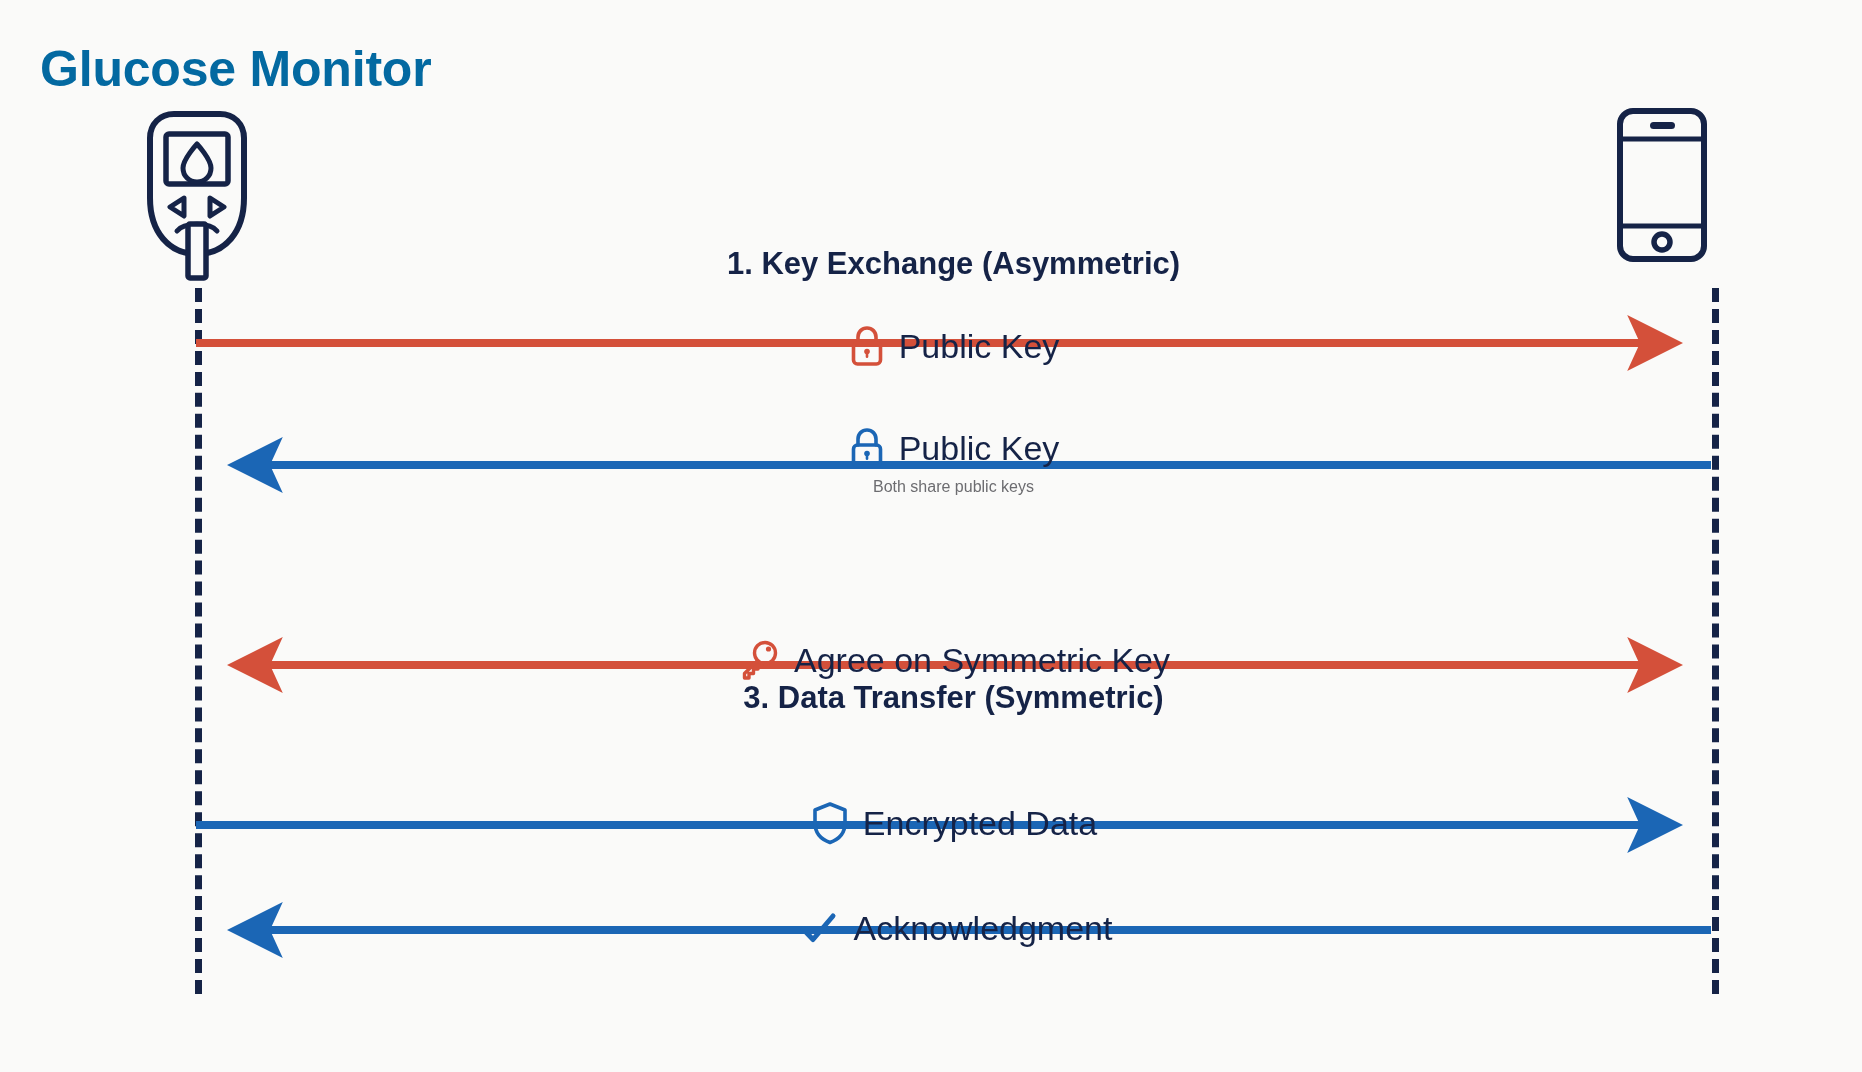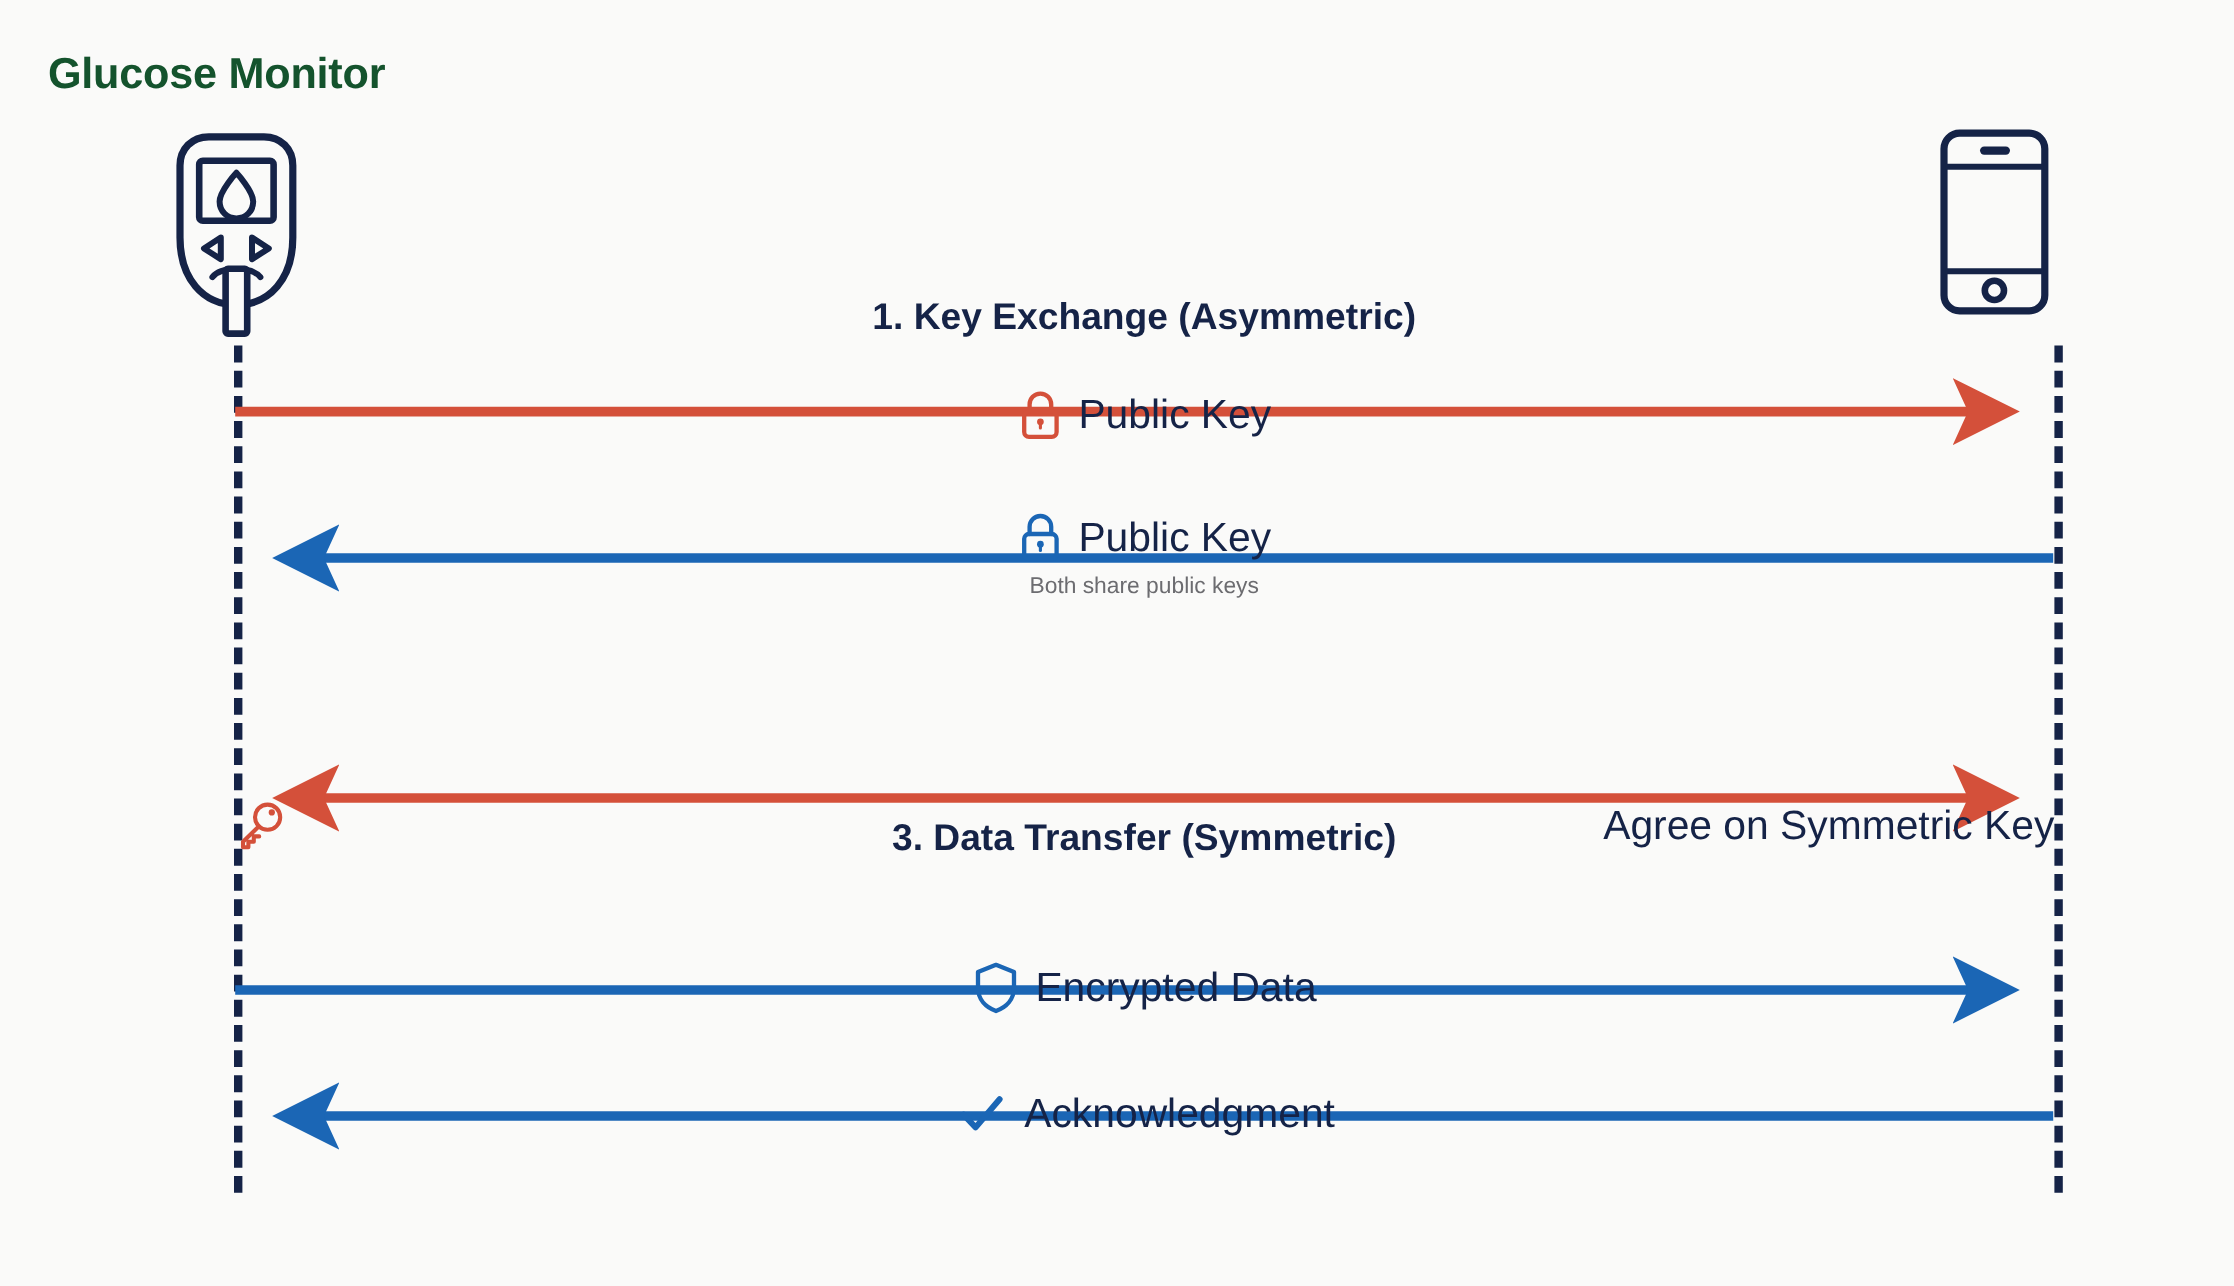--- a/index.html
+++ b/index.html
@@ -18,22 +18,22 @@
     position: relative;
     width: 1862px;
     height: 1072px;
     background: #fafaf9;
   }
 
   
   .actor-title {
     position: absolute;
     font-weight: bold;
-    font-size: 36px;
-    color: #14532d;
+    font-size: 50px;
+    color: #0369a1;
     letter-spacing: -0.2px;
     white-space: nowrap;
   }
   #actor-left-title  { left: 40px;  top: 40px; }
   #actor-right-title { right: 38px; top: 40px; }
 
   .actor-icon {
     position: absolute;
     top: 106px;
   }
@@ -82,21 +82,21 @@
     align-items: center;
     justify-content: center;
     line-height: 0;
   }
 
   .sub-note {
     position: absolute;
     left: 195px;
     width: 1517px;
     text-align: center;
-    font-size: 19px;
+    font-size: 16px;
     color: #6c6c70;
     white-space: nowrap;
   }
 
   .arrow-svg {
     position: absolute;
     left: 0;
     top: 0;
     width: 1862px;
     height: 1072px;
@@ -200,21 +200,21 @@
         <circle cx="19" cy="27.5" r="2.8" fill="#1B66B5"></circle>
         <rect x="17.7" y="28" width="2.6" height="6" rx="1.3" fill="#1B66B5"></rect>
       </svg>
     </span>
     <span>Public Key</span>
   </div>
 
   <div class="sub-note" style="top:478px;">Both share public keys</div>
 
 
-  <div class="msg-label" style="top:630px;justify-content:space-between;">
+  <div class="msg-label" style="top:602px;">
     <span class="glyph">
       <svg width="44" height="44" viewBox="0 0 44 44" fill="none">
         <circle cx="28" cy="15" r="10.5" stroke="#D4503A" stroke-width="3.4" fill="none"></circle>
         <circle cx="31.5" cy="11" r="2.6" fill="#D4503A"></circle>
         <path d="M20.8 22.5 L7.5 35.5 L7.5 40 L12 40 L12 35.5 L16.5 35.5 L16.5 31 L21 31" stroke="#D4503A" stroke-width="3.4" fill="none" stroke-linecap="round" stroke-linejoin="round"></path>
       </svg>
     </span>
     <span>Agree on Symmetric Key</span>
   </div>
 

